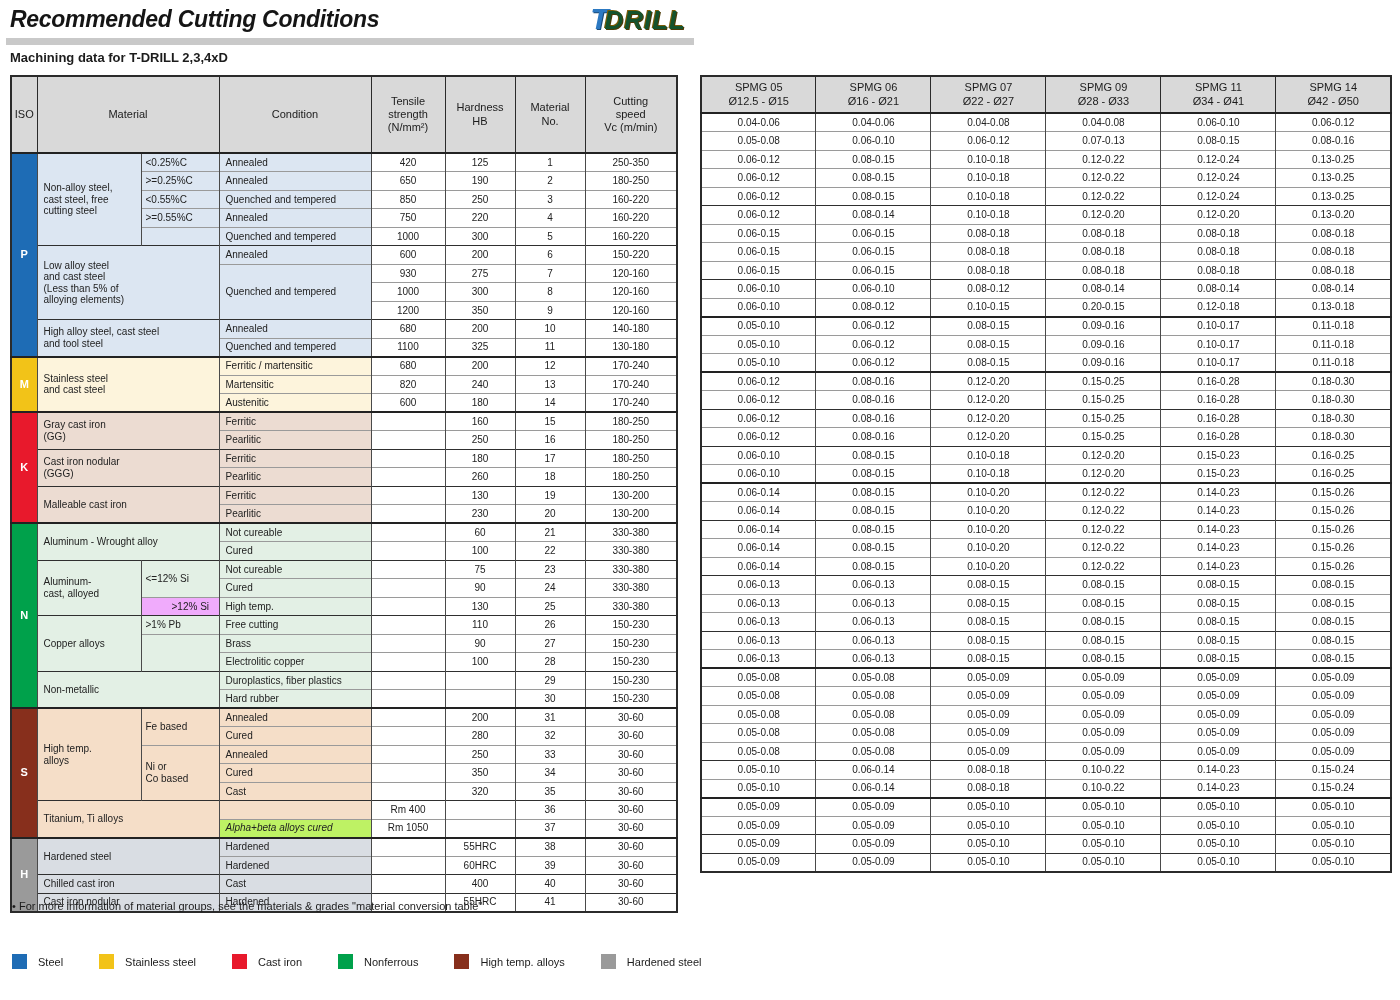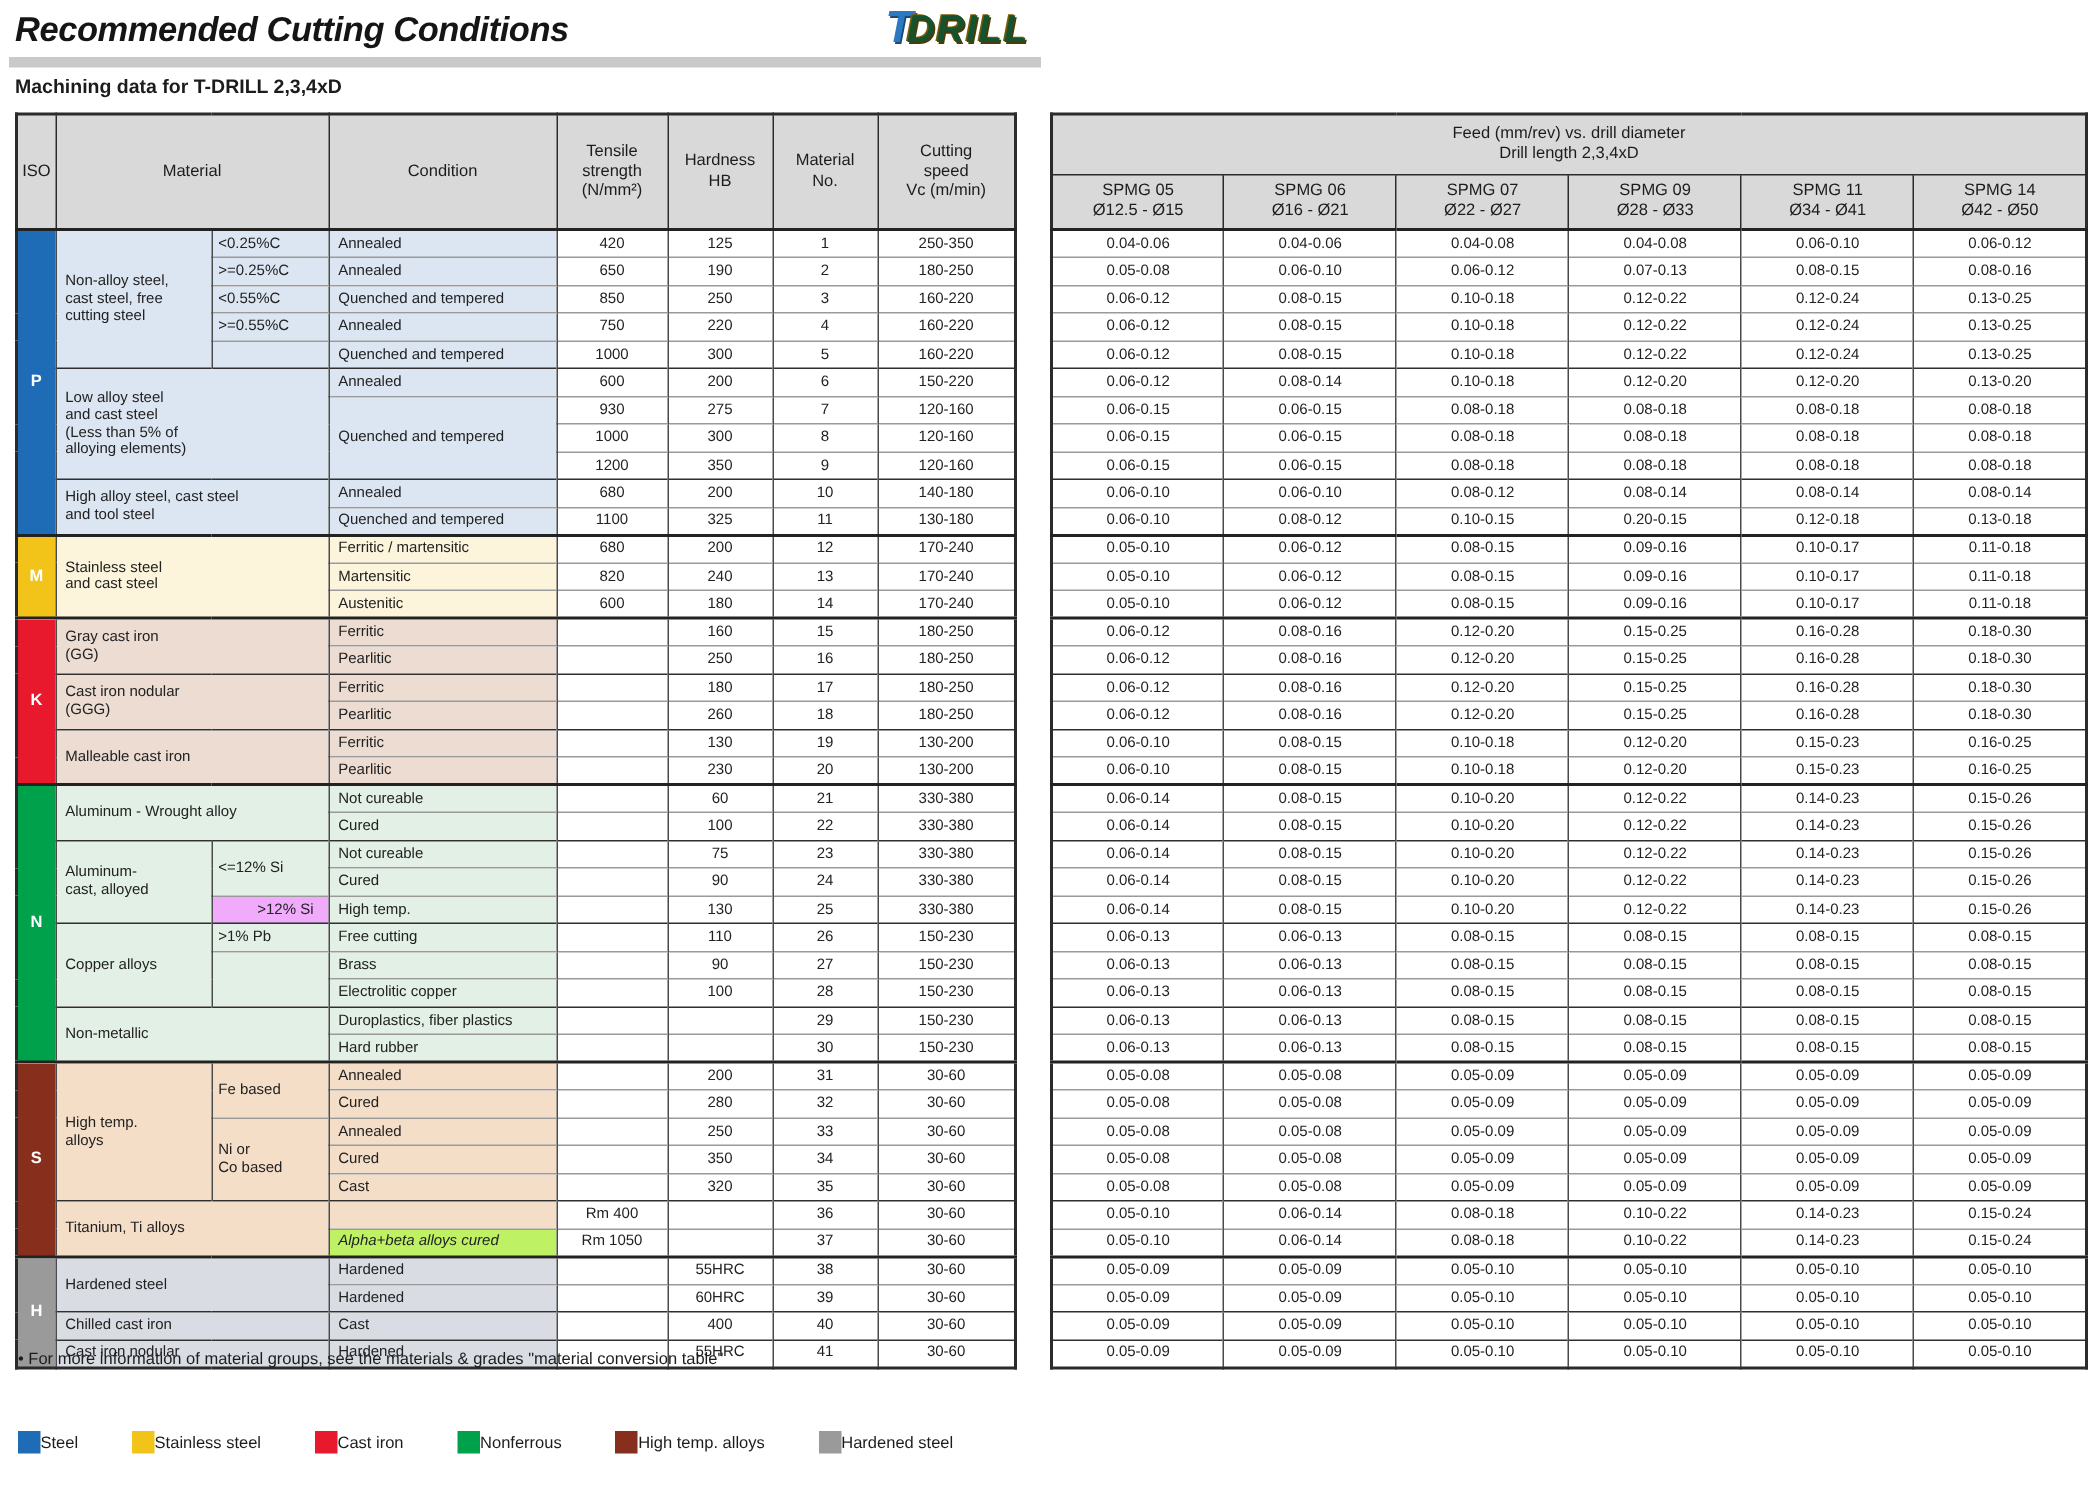--- a/index.html
+++ b/index.html
@@ -26,21 +26,21 @@
   tr.block-start td{border-top:1px solid #2f2f2f;}
   tr.group-start td{border-top:2px solid #222;}
   .iso-cell{color:#fff;font-weight:bold;text-align:center;font-size:11px;}
   .iso-cell.dots,.swatch.dots{background-image:radial-gradient(circle,#6e6e6e 1px,transparent 1.2px);background-size:4px 4px;}
   .c-mat{text-align:left;padding:1px 2px 1px 6px;white-space:pre-line;}
   .c-sub{text-align:left;padding:1px 2px 1px 4px;}
   .c-cond{text-align:left;padding:1px 2px 1px 6px;}
   .c-num{text-align:center;background:#fff;padding:0;}
   .footnote{position:absolute;left:12px;top:900px;font-size:11px;color:#1c1c1c;}
   .legend{position:absolute;left:12px;top:954px;display:flex;gap:36px;align-items:center;}
-  .legend-item{display:flex;align-items:center;gap:0;font-size:11px;color:#1c1c1c;}
+  .legend-item{display:flex;align-items:center;gap:11px;font-size:11px;color:#1c1c1c;}
   .swatch{width:15px;height:15px;display:inline-block;}
 </style>
 </head>
 <body>
 
 <div class="page">
   <div class="title" style="white-space: pre-line; font-style: italic;">Recommended Cutting Conditions</div>
   <div class="logo">
     <span class="logo-t" style="white-space: pre-line;">T</span><span class="logo-drill" style="white-space: pre-line;">DRILL</span>
   </div>
@@ -412,24 +412,20 @@
   <table id="right-table">
     <colgroup>
       <col style="width:16.66%">
         <col style="width:16.66%">
         <col style="width:16.67%">
       <col style="width:16.67%">
         <col style="width:16.67%">
         <col style="width:16.67%">
     </colgroup>
     <thead>
-      <tr class="feed-title-row">
-        <th colspan="6" style="white-space: pre-line;">Feed (mm/rev) vs. drill diameter
-Drill length 2,3,4xD</th>
-      </tr>
       <tr class="spmg-row" id="spmg-row">
           <th class="spmg-th">SPMG 05
 Ø12.5 - Ø15</th>
           <th class="spmg-th">SPMG 06
 Ø16 - Ø21</th>
           <th class="spmg-th">SPMG 07
 Ø22 - Ø27</th>
           <th class="spmg-th">SPMG 09
 Ø28 - Ø33</th>
           <th class="spmg-th">SPMG 11

